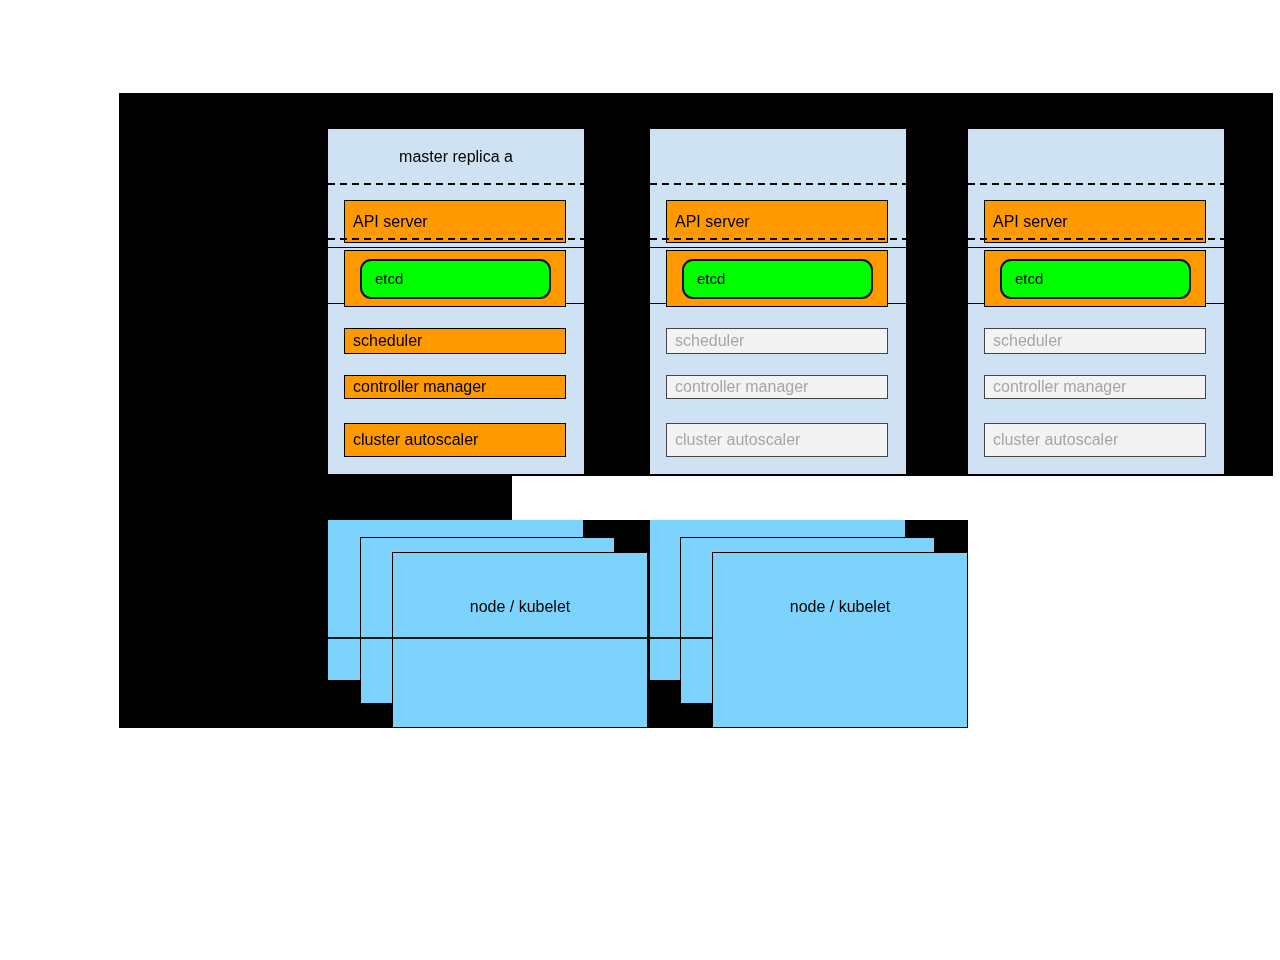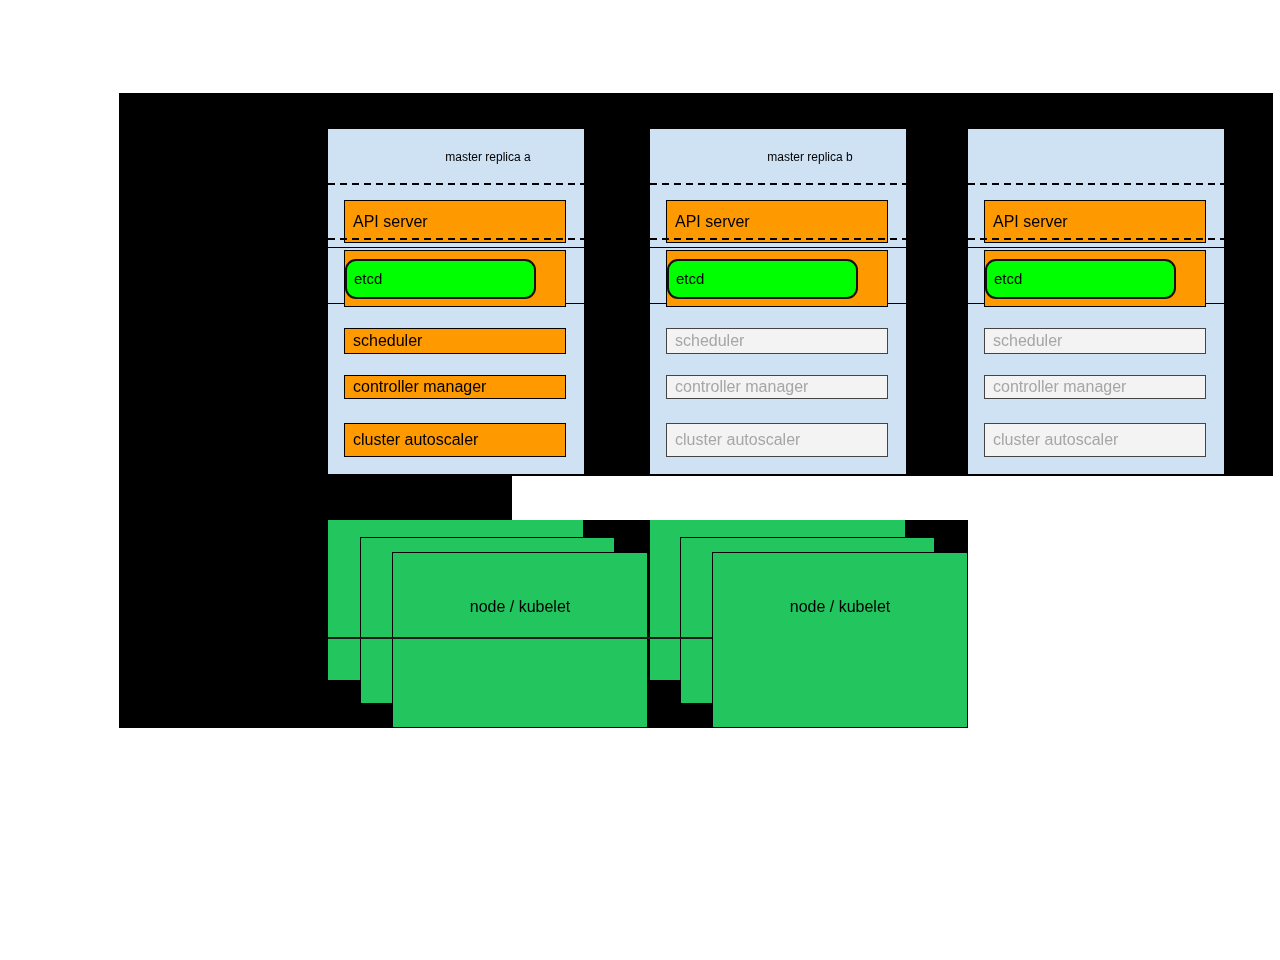--- a/index.html
+++ b/index.html
@@ -19,21 +19,21 @@
     position:absolute;top:129px;width:256px;height:345px;
     background:#cfe2f3;z-index:2;
   }
   #replica-a{left:328px;}
   #replica-b{left:650px;}
   #replica-c{left:968px;}
 
   .replica-title{
     position:absolute;left:0;top:0;width:100%;height:55px;
     display:flex;align-items:center;justify-content:center;
-    font-size:12px;color:#000;margin-left:32px;
+    font-size:16px;color:#000;
   }
   .dash-line{
     position:absolute;left:0;width:100%;height:2px;
     background:repeating-linear-gradient(90deg,#000 0 7px,transparent 7px 12px);
   }
   .dash-1{top:54px;z-index:3;}
   .dash-2{top:109px;z-index:6;}
   .solid-line{position:absolute;left:0;width:100%;height:1px;background:#000;}
   .solid-1{top:118px;z-index:3;}
   .solid-2{top:174px;z-index:3;}
@@ -46,31 +46,31 @@
   .comp.active{background:#ff9900;border:1px solid #000;color:#000;}
   .comp.inactive{background:#f3f3f3;border:1px solid #444;color:#a6a6a6;}
 
   .api-box{top:71px;height:43px;}
   .etcd-wrap{
     position:absolute;left:16px;top:121px;width:222px;height:57px;
     background:#ff9900;border:1px solid #000;box-sizing:border-box;
     z-index:5;display:flex;align-items:center;
   }
   .etcd-pill{
-    width:191px;height:40px;box-sizing:border-box;
+    margin-left:15px;width:191px;height:40px;box-sizing:border-box;
     background:#00ff00;border:2px solid #111;border-radius:11px;
-    display:flex;align-items:center;padding-left:7px;
+    display:flex;align-items:center;padding-left:13px;
     font-size:15px;color:#000;
   }
   .sched-box{top:199px;height:26px;}
   .cm-box{top:246px;height:24px;}
   .ca-box{top:294px;height:34px;}
 
   
-  .node-rect{position:absolute;background:#22c55e;box-sizing:border-box;padding-left:21px;}
+  .node-rect{position:absolute;background:#7dd3fc;box-sizing:border-box;padding-left:21px;}
   .node-back{width:255px;height:160px;top:520px;z-index:2;}
   .node-mid{width:255px;height:167px;top:537px;border:1px solid #000;z-index:3;}
   .node-front{width:256px;height:176px;top:552px;border:1px solid #000;z-index:6;}
   #node1-back{left:328px;}
   #node1-mid{left:360px;}
   #node1-front{left:392px;z-index:4;}
   #node2-back{left:650px;}
   #node2-mid{left:680px;}
   #node2-front{left:712px;}
   .node-label{
@@ -98,21 +98,20 @@
   <div class="solid-line solid-2"></div>
   <div class="etcd-wrap">
     <div class="etcd-pill">etcd</div>
   </div>
   <div class="comp active sched-box">scheduler</div>
   <div class="comp active cm-box">controller manager</div>
   <div class="comp active ca-box">cluster autoscaler</div>
 </div>
 
 <div class="replica" id="replica-b">
-  <div class="replica-title">master replica b</div>
   <div class="dash-line dash-1"></div>
   <div class="comp active api-box">API server</div>
   <div class="dash-line dash-2"></div>
   <div class="solid-line solid-1"></div>
   <div class="solid-line solid-2"></div>
   <div class="etcd-wrap">
     <div class="etcd-pill">etcd</div>
   </div>
   <div class="comp inactive sched-box">scheduler</div>
   <div class="comp inactive cm-box">controller manager</div>

